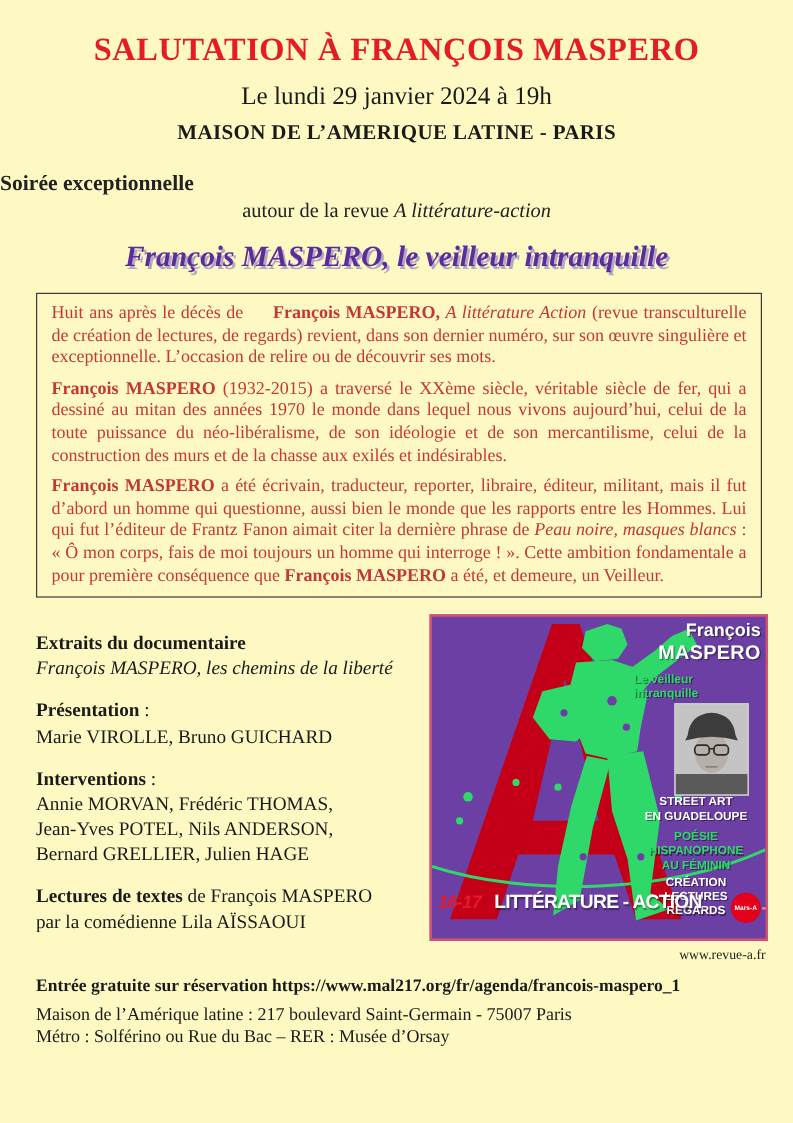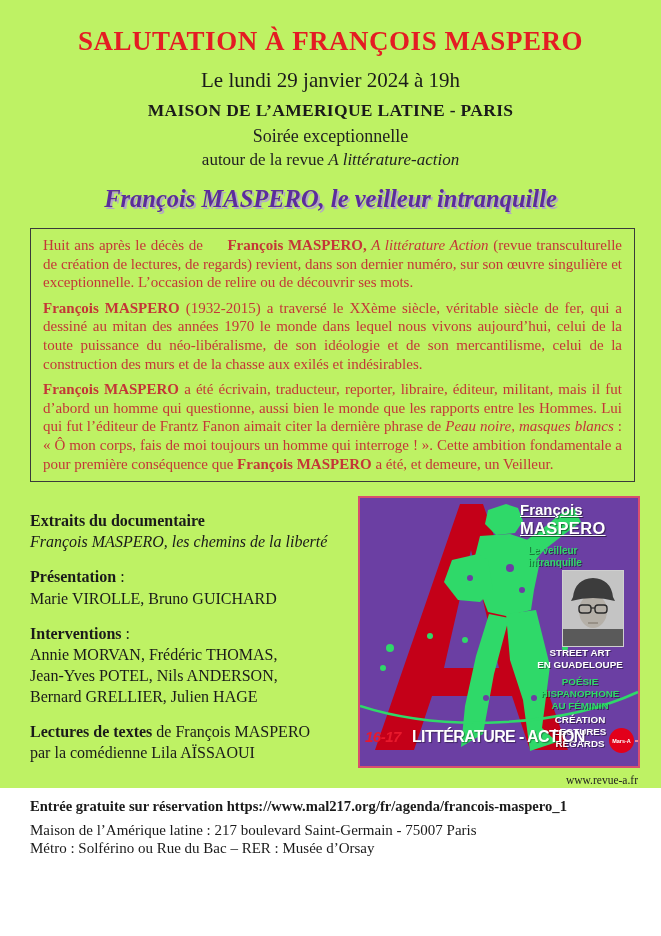--- a/index.html
+++ b/index.html
@@ -2,30 +2,30 @@
 <html><head>
 <meta charset="utf-8">
 <style>
   * { margin: 0; padding: 0; box-sizing: border-box; }
   html, body { background: #ffffff; }
   body {
     width: 661px; height: 936px; overflow: hidden;
     font-family: "Liberation Serif", "DejaVu Serif", serif;
     color: #1a1a1a;
   }
-  .page { width: 661px; height: 788px; padding-top: 26px; position: relative; background: #bef264; }
+  .page { width: 661px; height: 936px; padding-top: 26px; position: relative; background: #fef9c3; }
 
   
   .h-title {
     text-align: center; color: #e41c23; font-weight: bold;
     font-size: 27px; line-height: 1.15; letter-spacing: .5px;
   }
   .h-date { text-align: center; font-weight: normal; font-size: 21px; margin-top: 11px; }
   .h-venue { text-align: center; font-weight: bold; font-size: 17.5px; margin-top: 7px; letter-spacing: .3px; }
-  .h-sub { text-align: center; font-size: 18px; margin-top: 5px; color: #222; }
+  .h-sub { text-align: left; font-size: 18px; margin-top: 21px; color: #222; font-weight: bold; }
   .h-sub2 { text-align: center; font-size: 17px; margin-top: 3px; color: #222; }
   .event-title {
     text-align: center; margin-top: 15px;
     font-size: 24.5px; font-weight: bold; font-style: italic;
     color: #5b2d9b; text-shadow: 2px 2px 0 #b3a9c2;
   }
 
   
   .intro-box {
     margin: 15px 26px 0 30px;
@@ -45,24 +45,23 @@
 
   
   .cover-wrap { width: 282px; flex: 0 0 282px; }
   .cover {
     position: relative; width: 282px; height: 272px;
     background: #6b3fa3; border: 2px solid #d94f6e; overflow: hidden;
     font-family: "Liberation Sans", "DejaVu Sans", sans-serif;
   }
   .cover svg.art { position: absolute; left: 0; top: 0; }
   .cov-name {
-    position: absolute; top: 3px; left: 160px; width: 114px; text-align: left;
+    position: absolute; top: 3px; left: 160px; width: 114px; text-align: right;
     color: #ffffff; font-weight: bold; font-size: 15px; line-height: 1.18;
     text-shadow: 1px 1px 1px rgba(0,0,0,.5);
-    text-decoration: underline;
   }
   .cov-name .big { font-size: 16.5px; letter-spacing: .3px; }
   .cov-veilleur {
     position: absolute; top: 47px; left: 168px; width: 104px; text-align: left;
     color: #2fd969; font-weight: bold; font-size: 10px; line-height: 1.2;
     text-shadow: 1px 1px 0 rgba(0,0,0,.45);
   }
   .cov-photo {
     position: absolute; top: 72px; right: 14px; width: 62px; height: 77px;
     border: 1px solid #cfcfcf; background: #c8c8c8;

